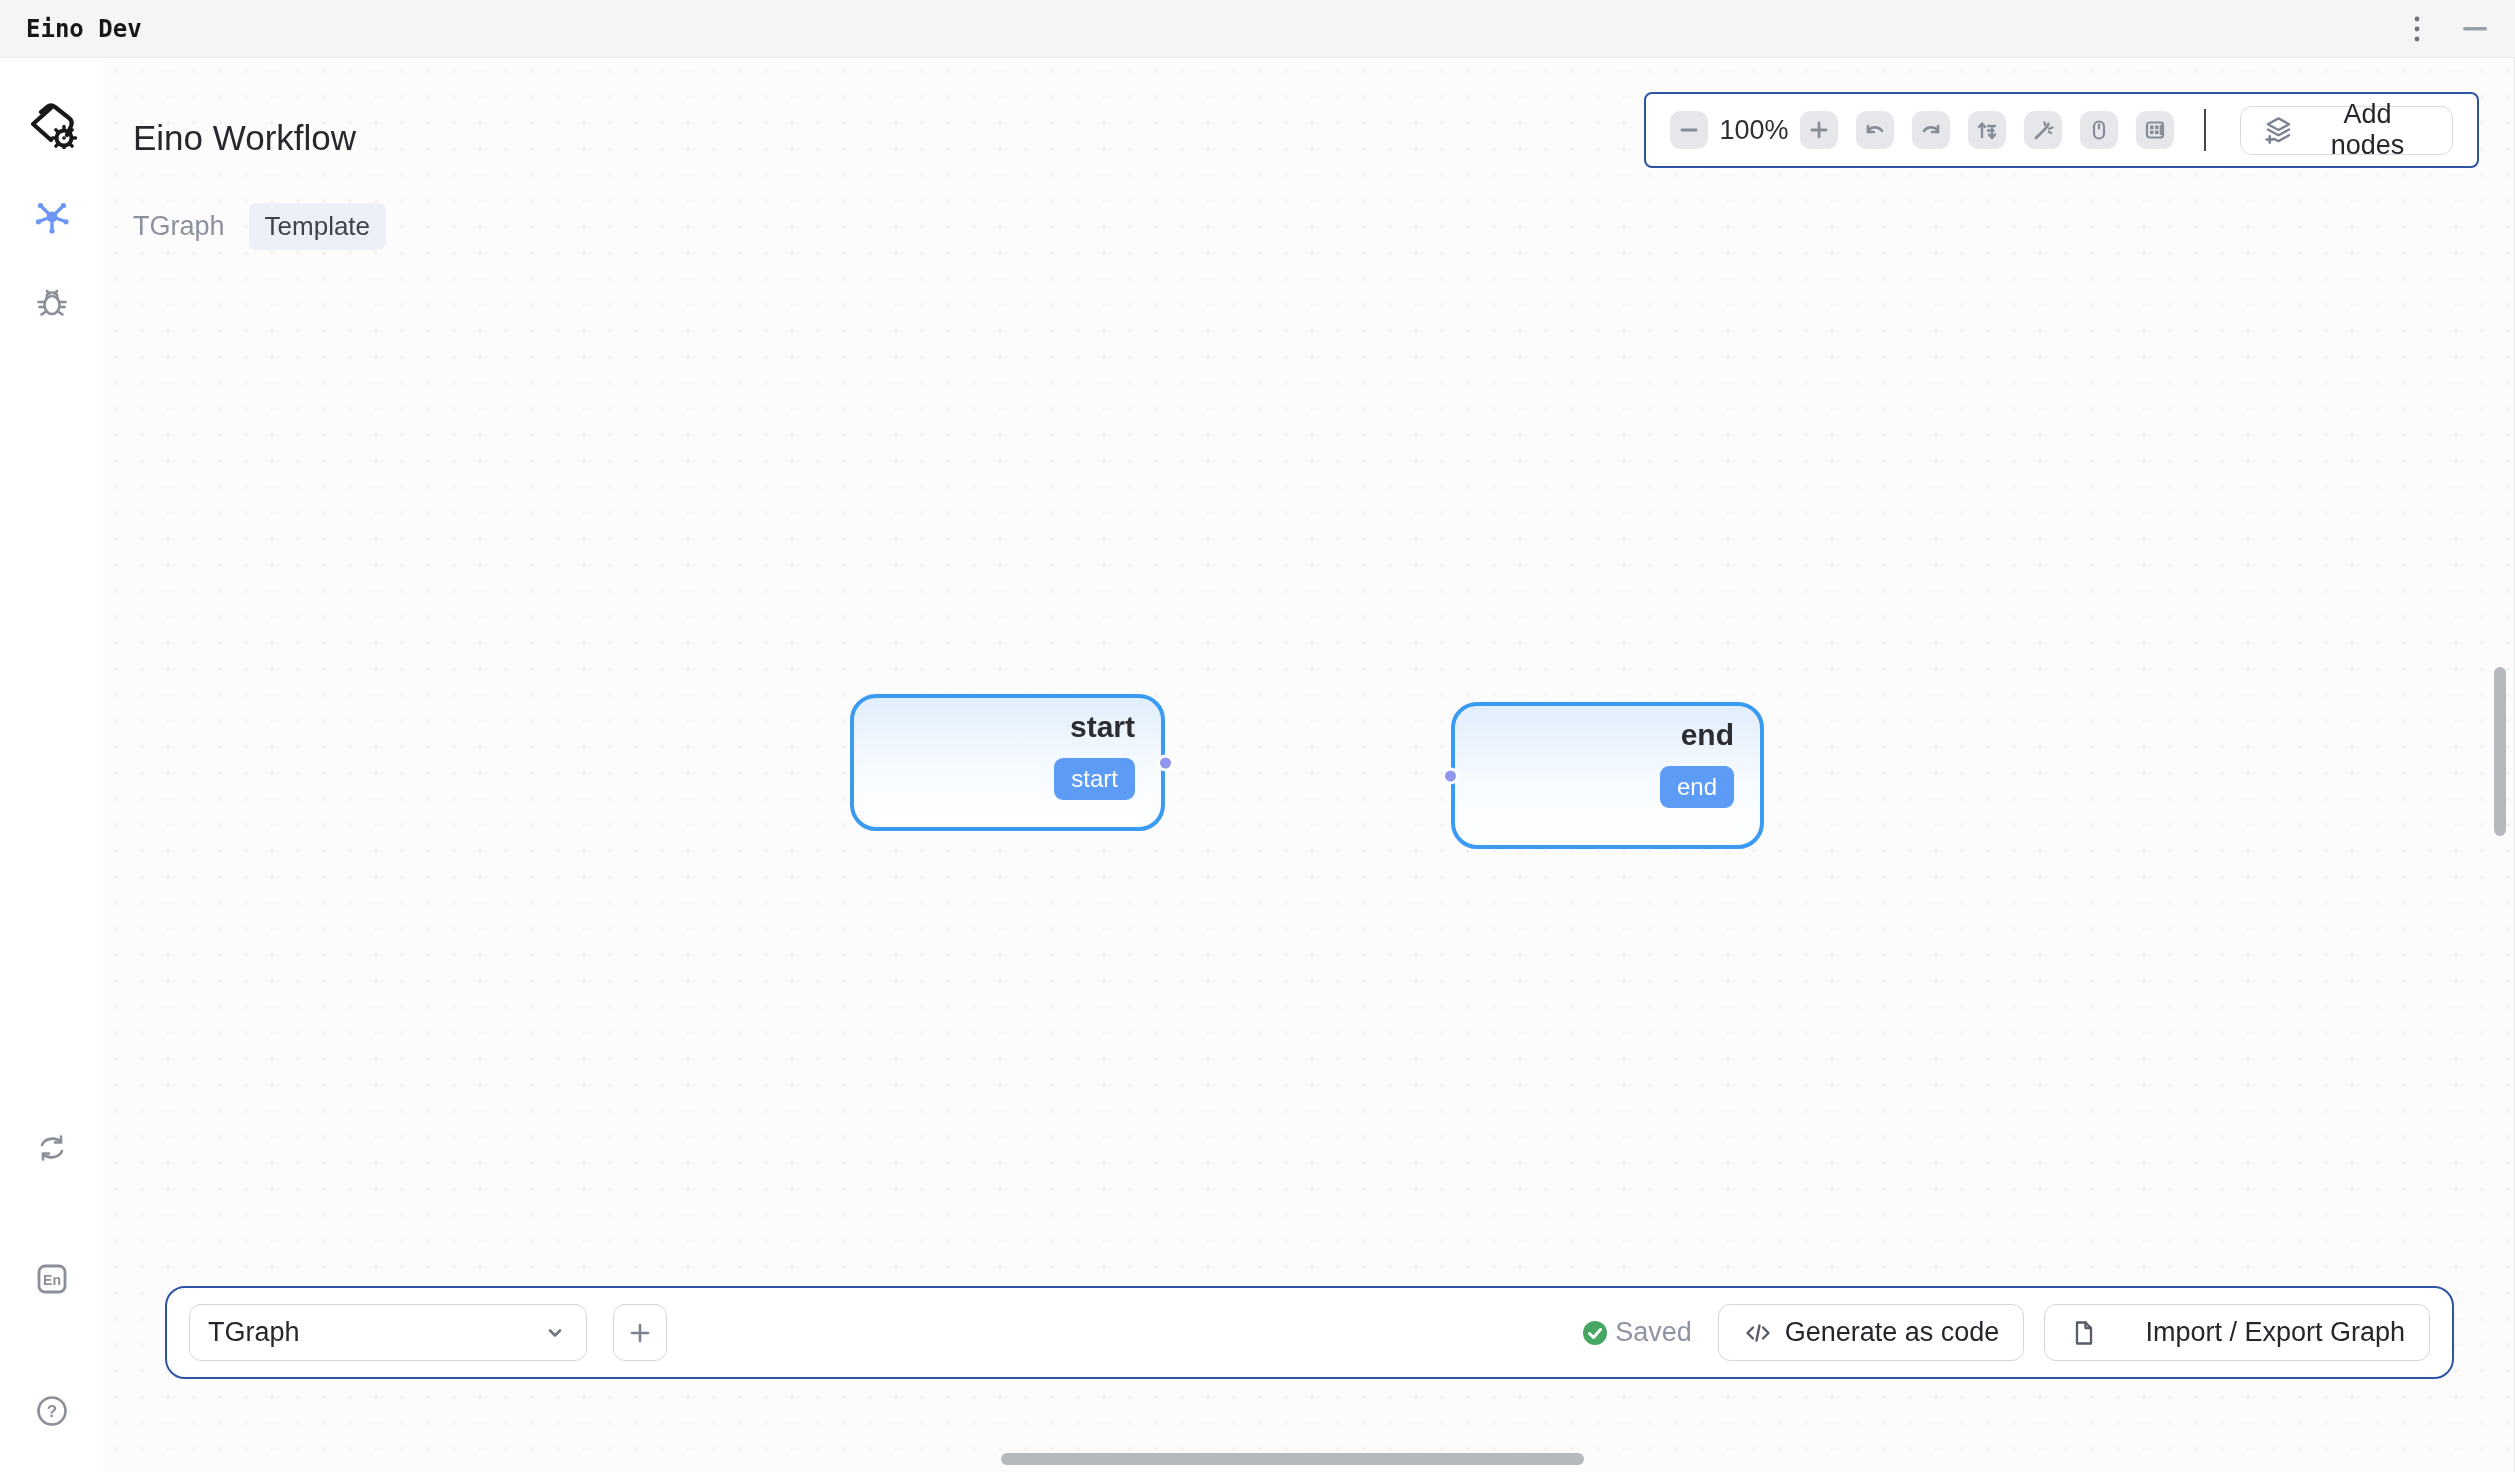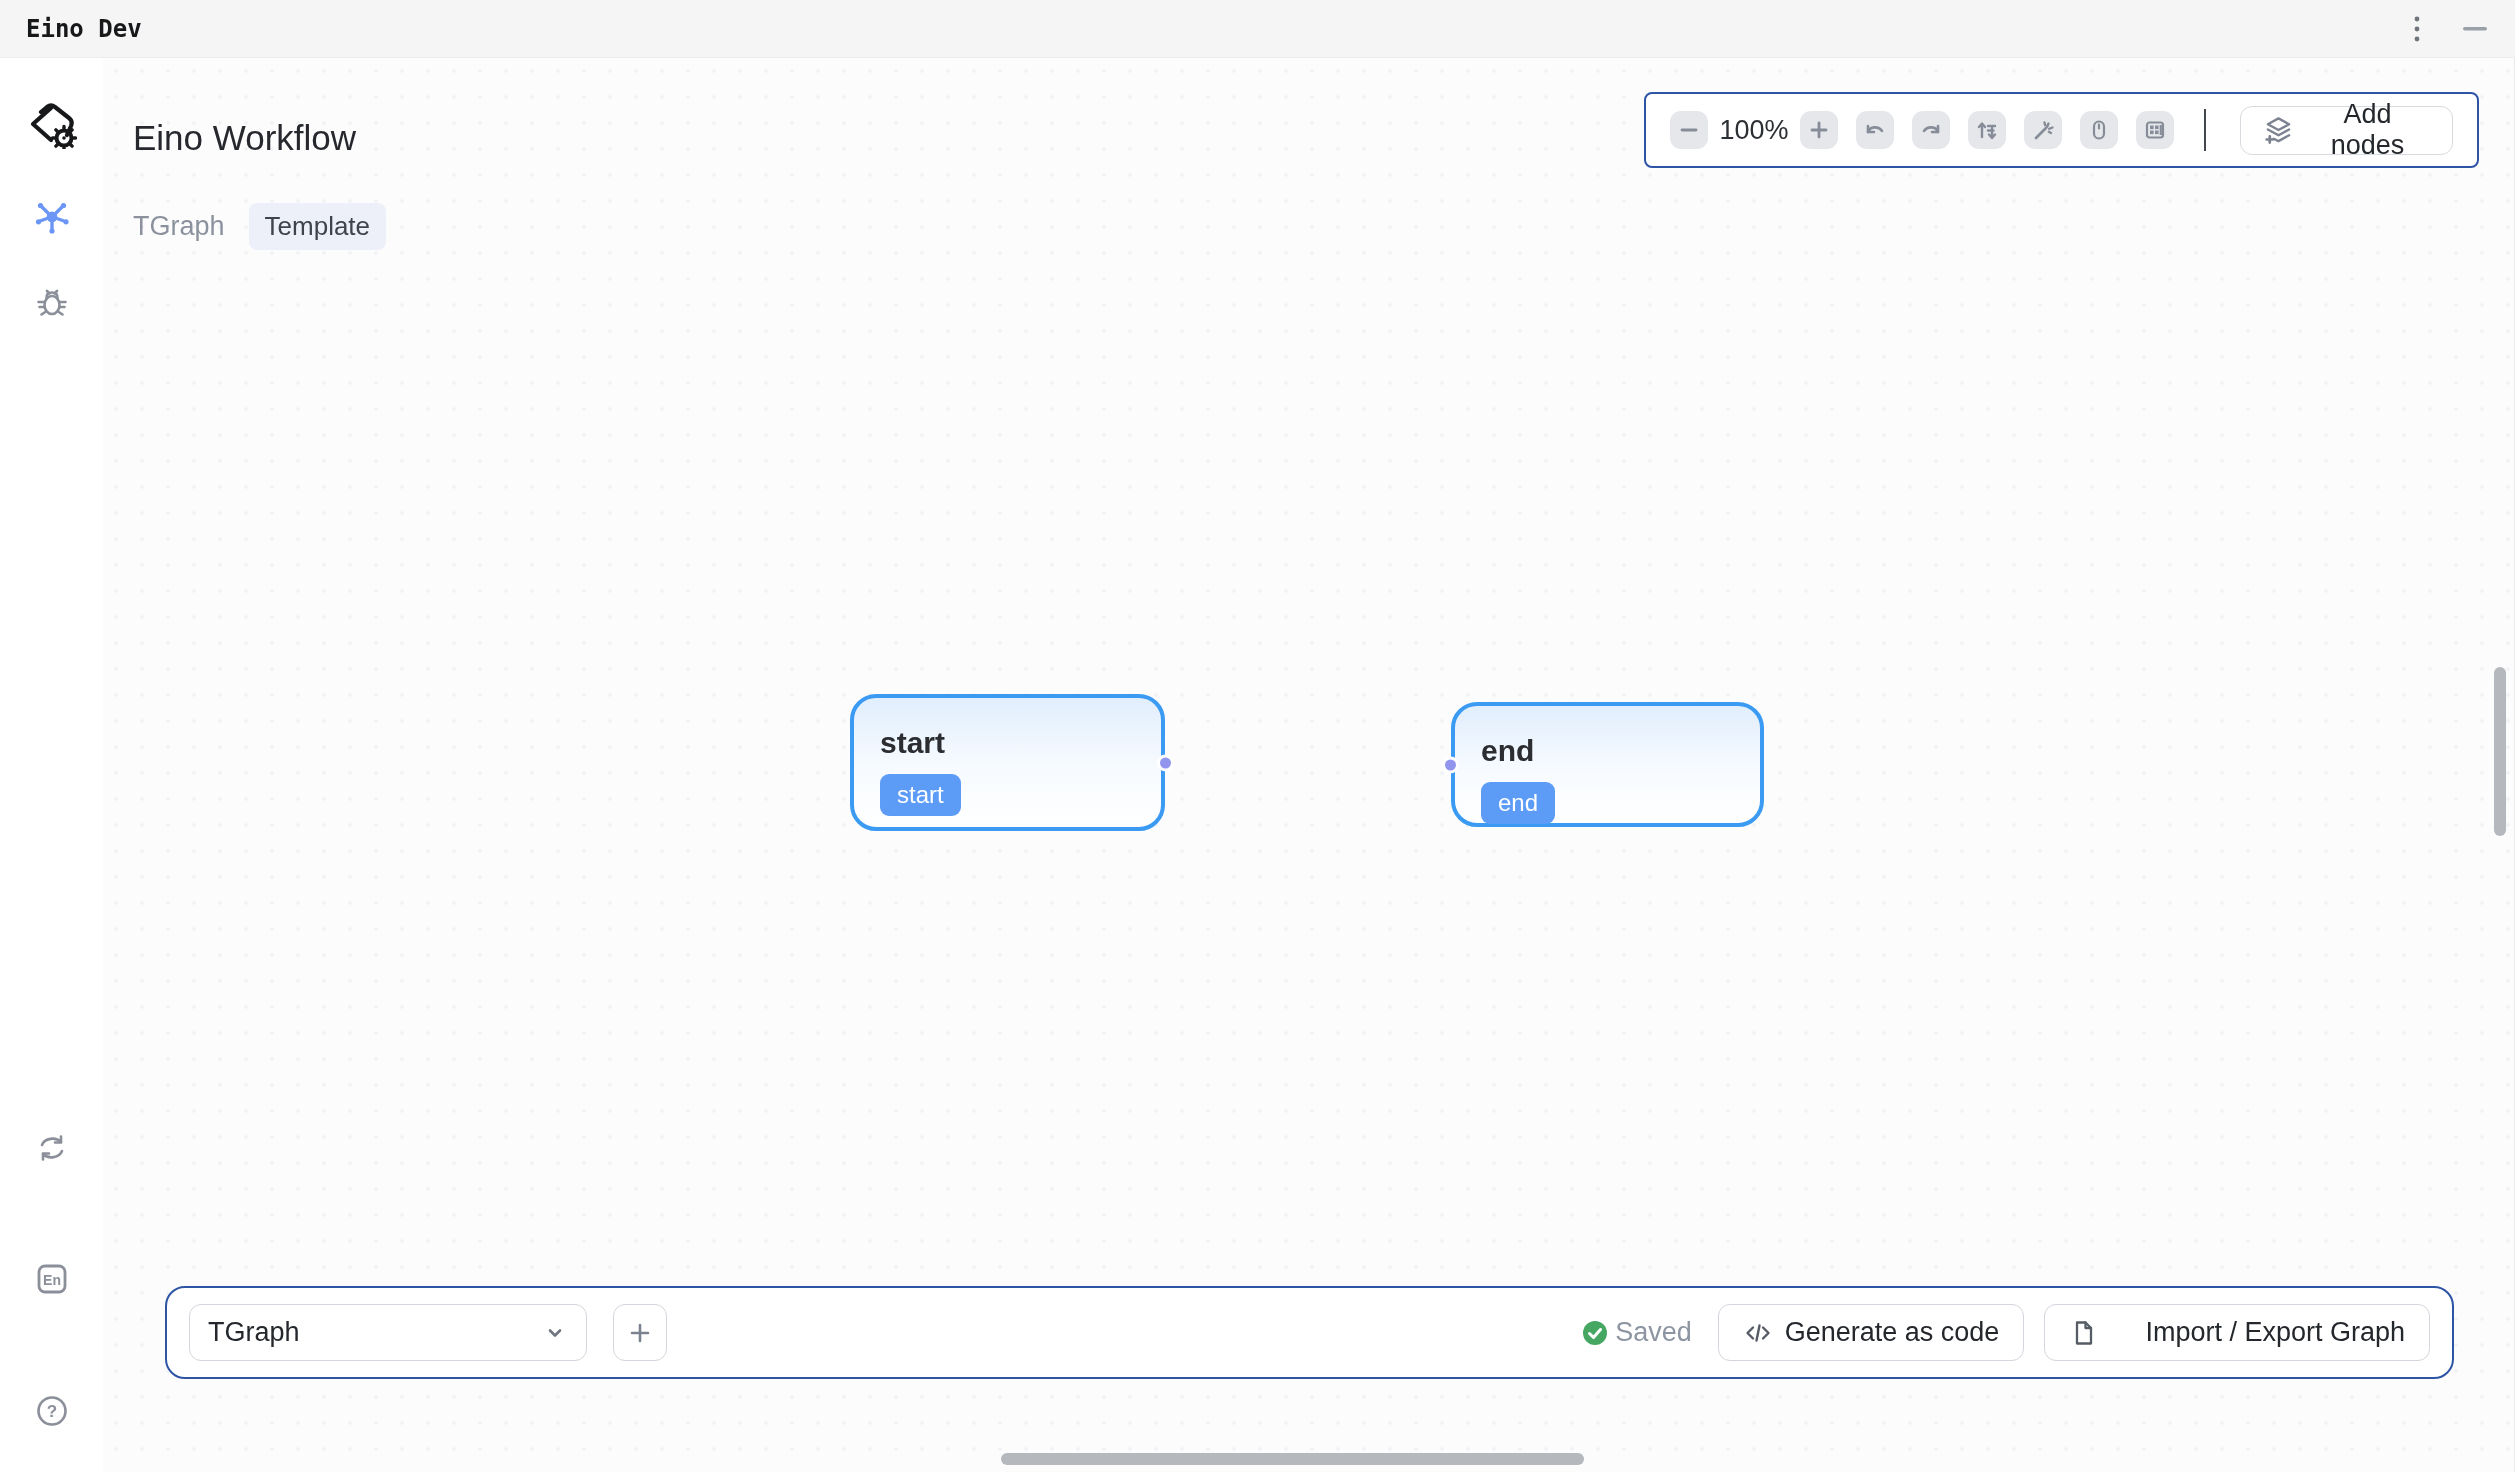--- a/index.html
+++ b/index.html
@@ -56,24 +56,25 @@
   .add-nodes-btn {
     height:49px; background:#ffffff; border:1.5px solid #d7dade; border-radius:12px;
     display:flex; align-items:center; gap:11px; padding:12px 22px; font-size:27px; color:#24272c;
     cursor:pointer; margin-left:2px;
   }
 
   
   .node {
     position:absolute; border:4px solid #3b9bf2; border-radius:26px;
     background:linear-gradient(180deg, #e1eefc 0%, #f7fbff 55%, #ffffff 100%);
-    padding:28px 26px;
+    padding:12px 26px;
+    text-align:right;
   }
   .node-start { left:747px; top:636px; width:315px; height:137px; }
-  .node-end   { left:1348px; top:644px; width:313px; height:125px; }
+  .node-end   { left:1348px; top:644px; width:313px; height:147px; }
   .node-title { font-size:30px; font-weight:700; color:#2b2d31; }
   .node-badge {
     display:inline-block; margin-top:14px; background:#5c9cf7; color:#ffffff;
     font-size:24px; border-radius:9px; padding:7px 17px;
   }
   .port {
     position:absolute; width:17px; height:17px; border-radius:50%;
     background:#9195ee; border:3px solid #ffffff; top:50%;
   }
   .port-right { right:-13px; transform:translateY(-50%); }

